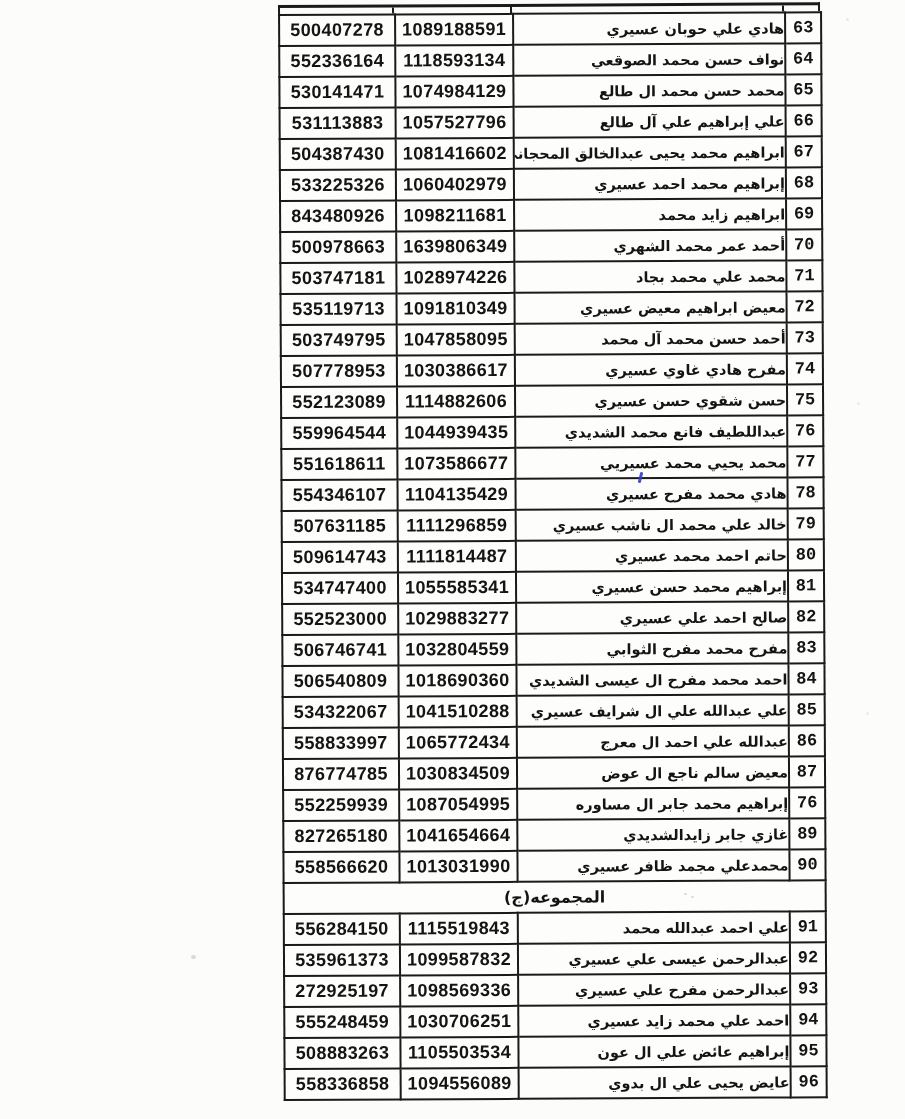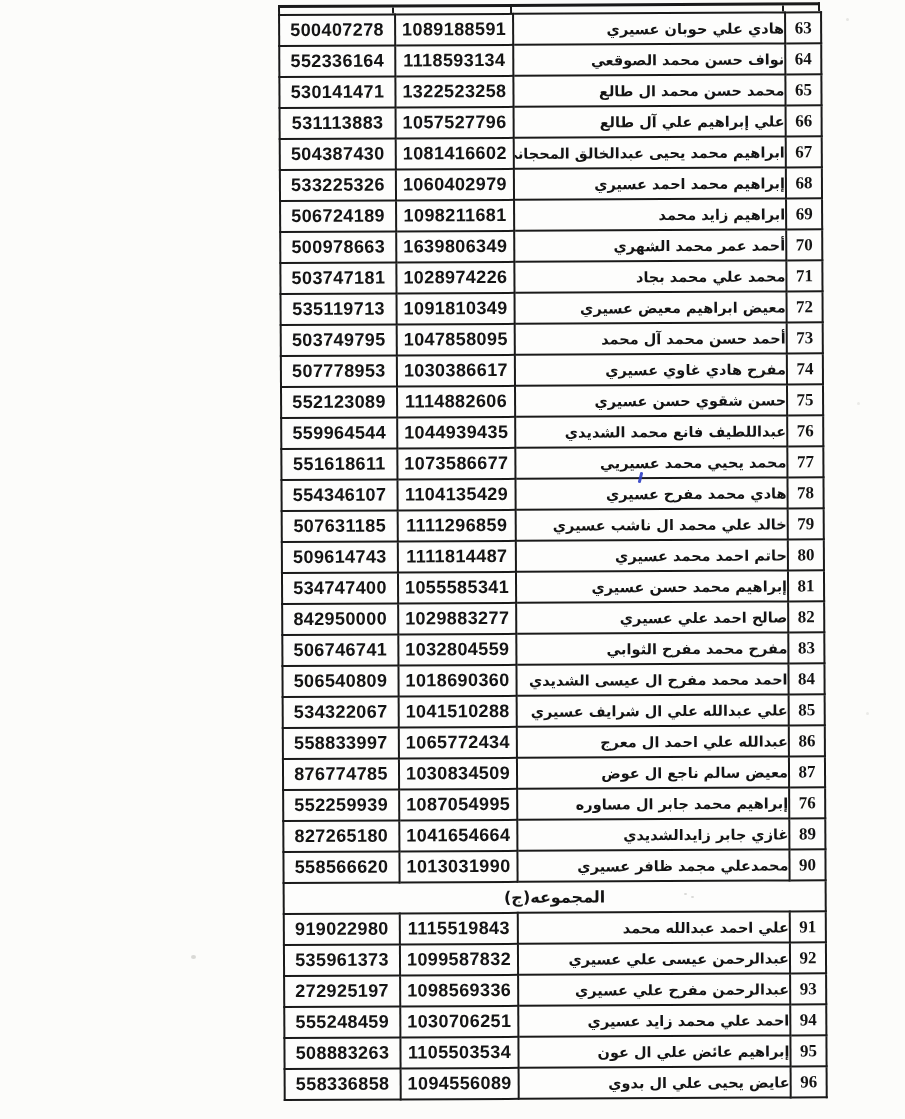--- a/index.html
+++ b/index.html
@@ -62,21 +62,21 @@
     direction: rtl;
     text-align: right;
     padding-right: 3px;
     padding-left: 2px;
     font-family: "DejaVu Sans", sans-serif;
     font-weight: bold;
     font-size: 14.5px;
     white-space: nowrap;
   }
   td.c-no {
-    font-family: Liberation Serif, serif;
+    font-family: Liberation Mono, monospace;
     font-weight: bold;
     font-size: 17px;
     text-align: center;
     white-space: nowrap;
   }
   td.c-group {
     direction: rtl;
     text-align: center;
     font-family: "DejaVu Sans", sans-serif;
     font-weight: bold;
@@ -126,21 +126,21 @@
     <td class="c-no">63</td>
   </tr>
           <tr>
     <td class="c-num">552336164</td>
     <td class="c-id">1118593134</td>
     <td class="c-name">نواف حسن محمد الصوقعي</td>
     <td class="c-no">64</td>
   </tr>
           <tr>
     <td class="c-num">530141471</td>
-    <td class="c-id">1322523258</td>
+    <td class="c-id">1074984129</td>
     <td class="c-name">محمد حسن محمد ال طالع</td>
     <td class="c-no">65</td>
   </tr>
           <tr>
     <td class="c-num">531113883</td>
     <td class="c-id">1057527796</td>
     <td class="c-name">علي إبراهيم علي آل طالع</td>
     <td class="c-no">66</td>
   </tr>
           <tr>
@@ -149,21 +149,21 @@
     <td class="c-name">ابراهيم محمد يحيى عبدالخالق المحجاني</td>
     <td class="c-no">67</td>
   </tr>
           <tr>
     <td class="c-num">533225326</td>
     <td class="c-id">1060402979</td>
     <td class="c-name">إبراهيم محمد احمد عسيري</td>
     <td class="c-no">68</td>
   </tr>
           <tr>
-    <td class="c-num">506724189</td>
+    <td class="c-num">843480926</td>
     <td class="c-id">1098211681</td>
     <td class="c-name">ابراهيم زايد محمد</td>
     <td class="c-no">69</td>
   </tr>
           <tr>
     <td class="c-num">500978663</td>
     <td class="c-id">1639806349</td>
     <td class="c-name">أحمد عمر محمد الشهري</td>
     <td class="c-no">70</td>
   </tr>
@@ -227,21 +227,21 @@
     <td class="c-name">حاتم احمد محمد عسيري</td>
     <td class="c-no">80</td>
   </tr>
           <tr>
     <td class="c-num">534747400</td>
     <td class="c-id">1055585341</td>
     <td class="c-name">إبراهيم محمد حسن عسيري</td>
     <td class="c-no">81</td>
   </tr>
           <tr>
-    <td class="c-num">842950000</td>
+    <td class="c-num">552523000</td>
     <td class="c-id">1029883277</td>
     <td class="c-name">صالح احمد علي عسيري</td>
     <td class="c-no">82</td>
   </tr>
           <tr>
     <td class="c-num">506746741</td>
     <td class="c-id">1032804559</td>
     <td class="c-name">مفرح محمد مفرح الثوابي</td>
     <td class="c-no">83</td>
   </tr>
@@ -284,21 +284,21 @@
           <tr>
     <td class="c-num">558566620</td>
     <td class="c-id">1013031990</td>
     <td class="c-name">محمدعلي مجمد ظافر عسيري</td>
     <td class="c-no">90</td>
   </tr>
           <tr>
     <td class="c-group" colspan="4">المجموعه(ج)</td>
   </tr>
           <tr>
-    <td class="c-num">919022980</td>
+    <td class="c-num">556284150</td>
     <td class="c-id">1115519843</td>
     <td class="c-name">علي احمد عبدالله محمد</td>
     <td class="c-no">91</td>
   </tr>
           <tr>
     <td class="c-num">535961373</td>
     <td class="c-id">1099587832</td>
     <td class="c-name">عبدالرحمن عيسى علي عسيري</td>
     <td class="c-no">92</td>
   </tr>

